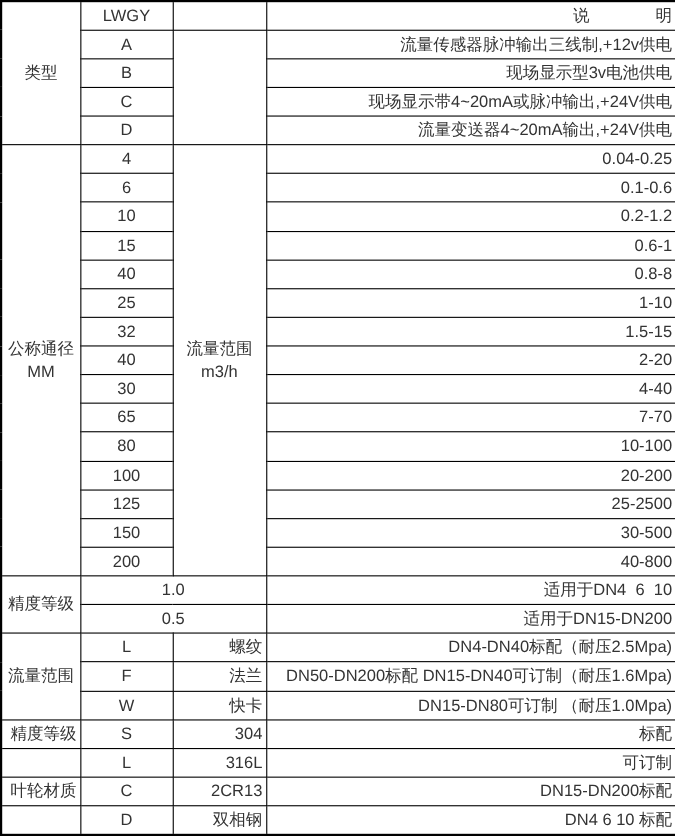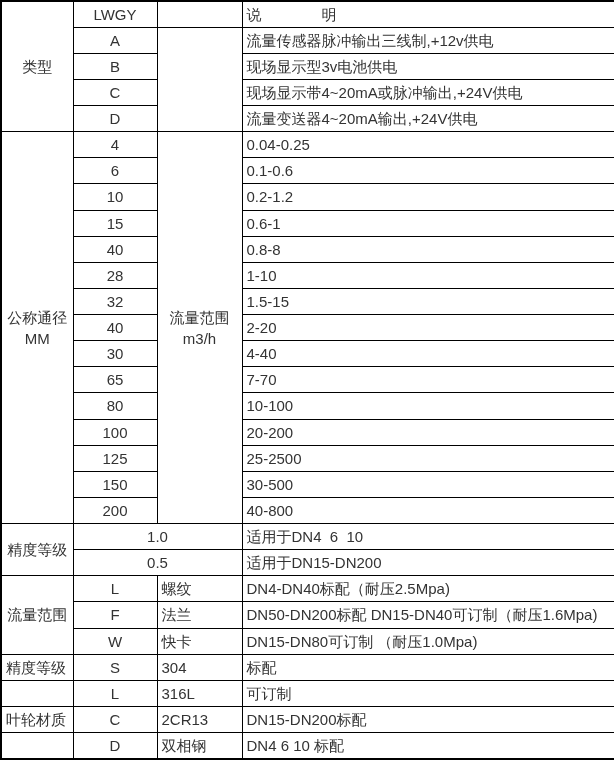--- a/index.html
+++ b/index.html
@@ -27,21 +27,21 @@
     color: #333333;
     text-align: center;
     vertical-align: middle;
     padding: 0 3px;
     white-space: pre-wrap;
     line-height: 21px;
     overflow: hidden;
   }
   table.spec tr { height: 26px; }
   table.spec td.l {
-    text-align: left;
+    text-align: right;
     padding-left: 4px;
   }
 </style>
 </head>
 <body>
 
 <table class="spec">
   <colgroup>
     <col style="width:72px">
     <col style="width:84px">
@@ -92,21 +92,21 @@
   </tr>
   <tr>
     <td>15</td>
     <td class="l">0.6-1</td>
   </tr>
   <tr>
     <td>40</td>
     <td class="l">0.8-8</td>
   </tr>
   <tr>
-    <td>28</td>
+    <td>25</td>
     <td class="l">1-10</td>
   </tr>
   <tr>
     <td>32</td>
     <td class="l">1.5-15</td>
   </tr>
   <tr>
     <td>40</td>
     <td class="l">2-20</td>
   </tr>

